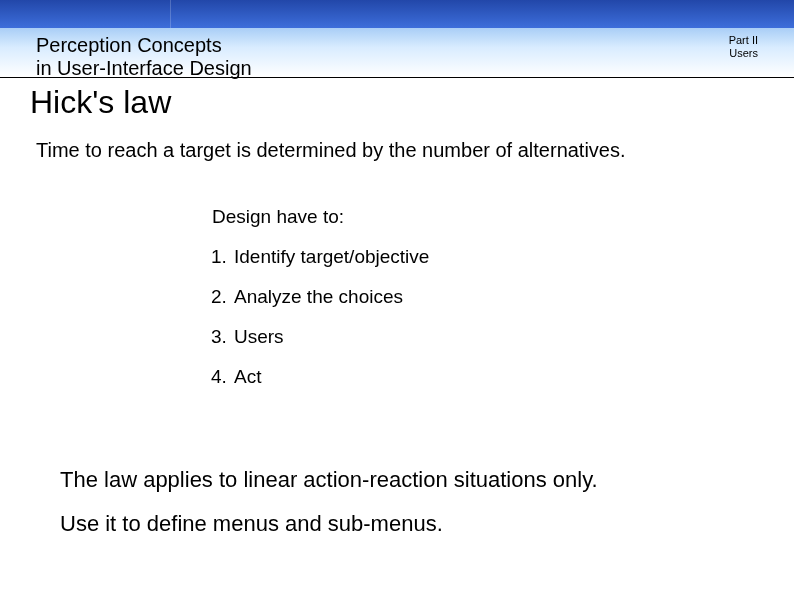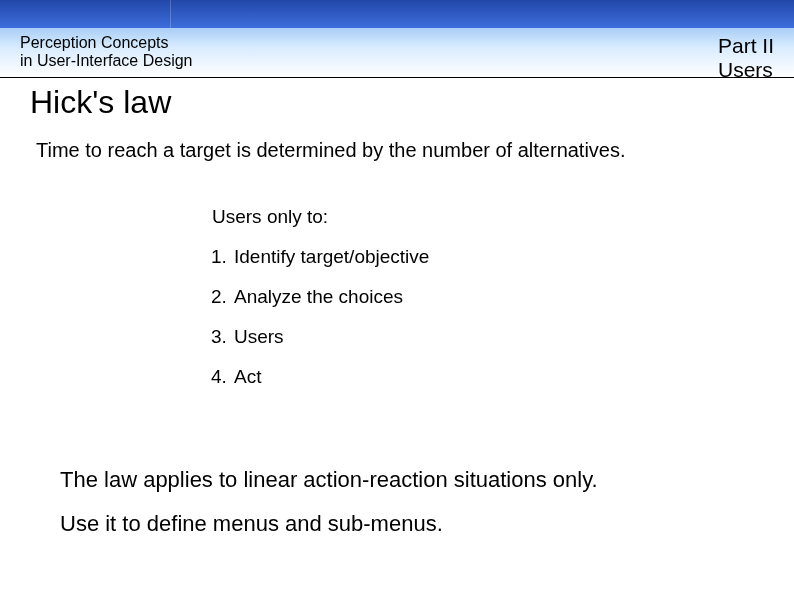--- a/index.html
+++ b/index.html
@@ -20,32 +20,32 @@
   }
   .header-band {
     width: 100%;
     height: 50px;
     background: linear-gradient(to bottom, #a9cef6 0%, #d9ecff 40%, #ffffff 100%);
     position: relative;
     border-bottom: 1px solid #000;
   }
   .header-left {
     position: absolute;
-    left: 20px;
+    left: 36px;
     top: 6px;
-    font-size: 16px;
+    font-size: 20px;
     line-height: 1.15;
   }
   .header-right {
     position: absolute;
-    right: 20px;
+    right: 36px;
     top: 6px;
-    font-size: 21px;
+    font-size: 11px;
     line-height: 1.15;
-    text-align: left;
+    text-align: right;
   }
   .title {
     font-size: 32px;
     font-weight: normal;
     padding: 6px 0 2px 30px;
   }
   .intro {
     font-size: 20px;
     padding: 16px 28px 0 36px;
   }
@@ -95,21 +95,21 @@
       <div>Part II</div>
       <div>Users</div>
     </div>
   </div>
 
   <div class="title">Hick's law</div>
 
   <div class="intro">Time to reach a target is determined by the number of alternatives.</div>
 
   <div class="steps-block">
-    <div class="steps-lead">Users only to:</div>
+    <div class="steps-lead">Design have to:</div>
     <ol class="steps">
       <li>Identify target/objective</li>
       <li>Analyze the choices</li>
       <li>Users</li>
       <li>Act</li>
     </ol>
   </div>
 
   <div class="footer-block">
     <div class="footer-line">The law applies to linear action-reaction situations only.</div>

